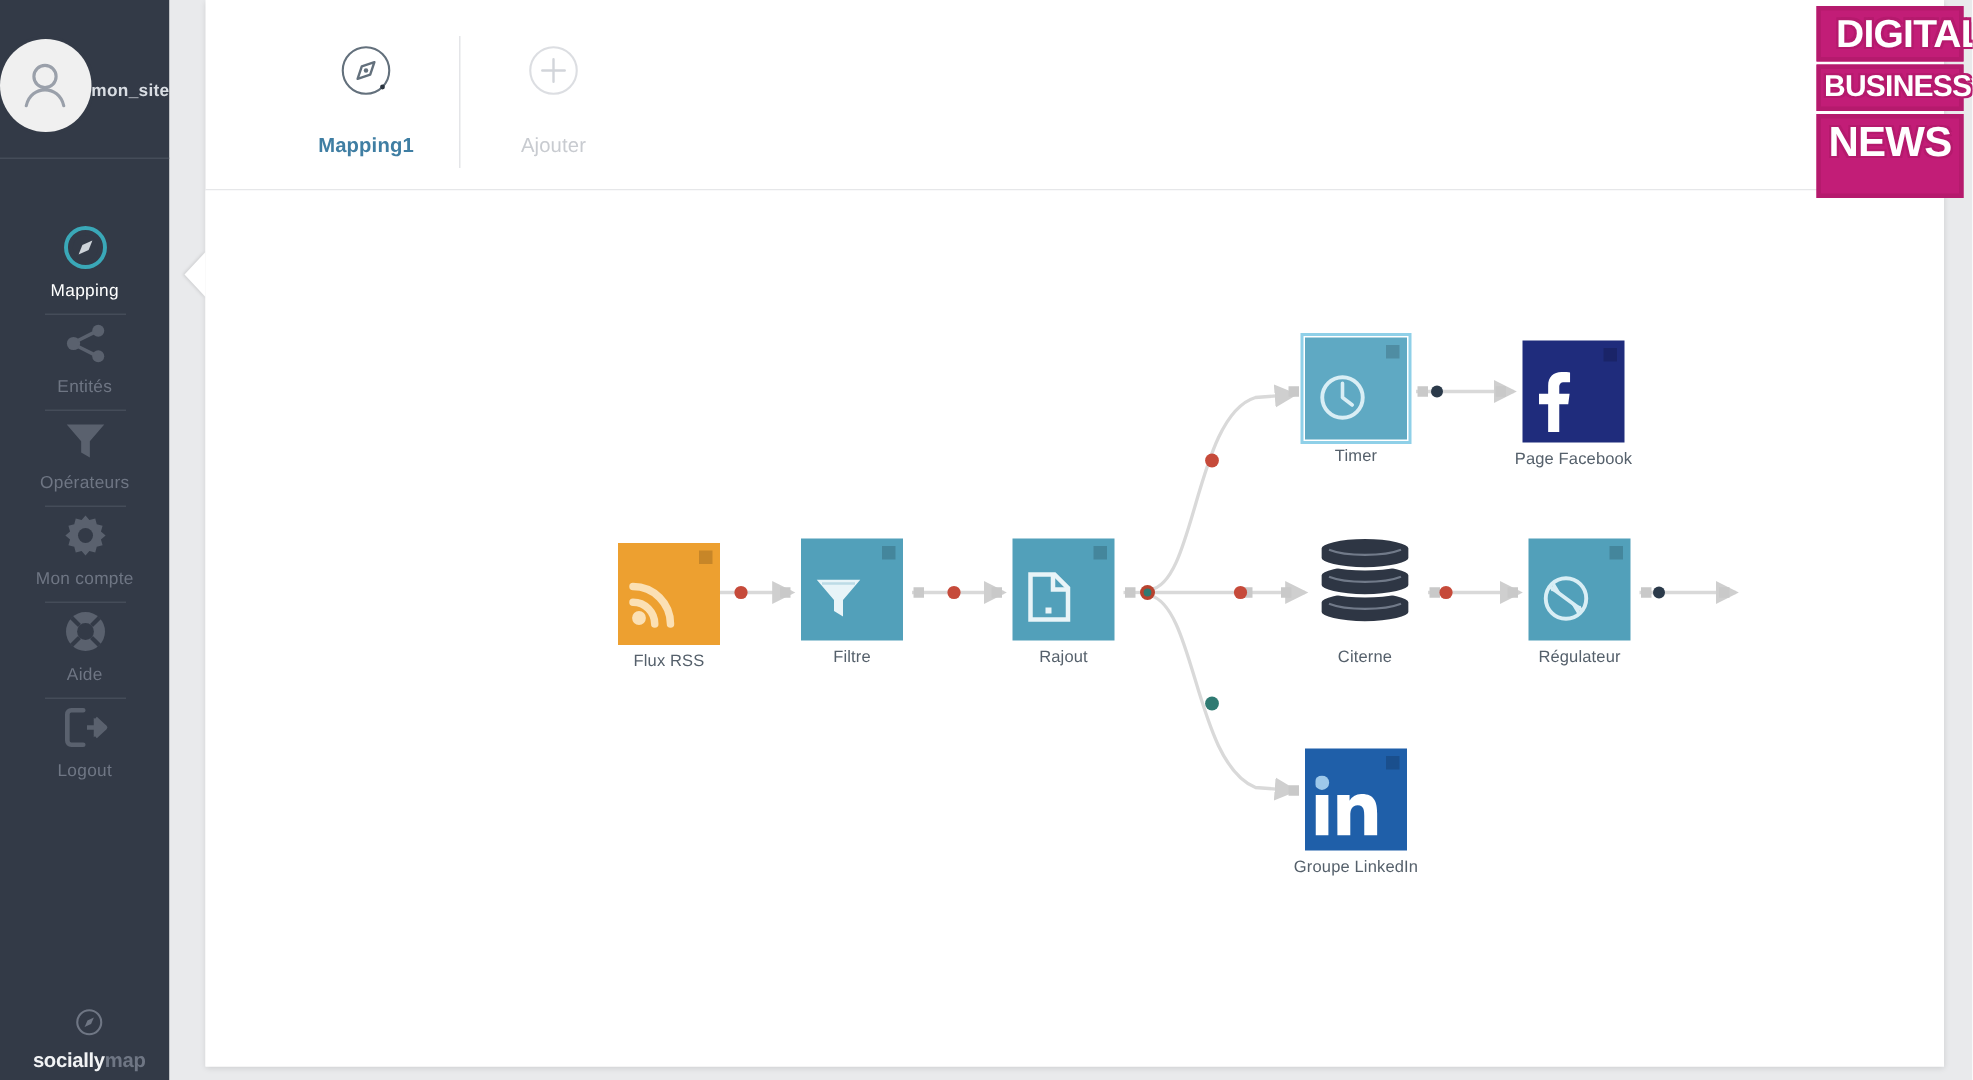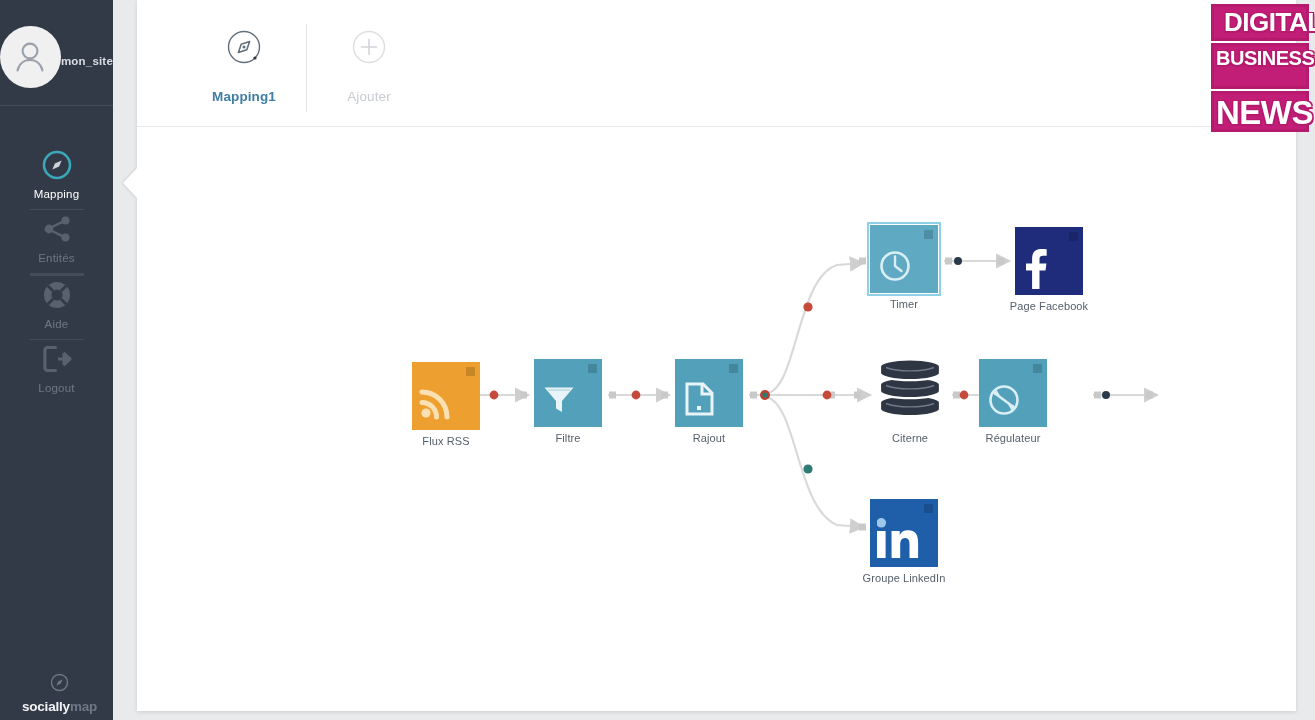--- a/index.html
+++ b/index.html
@@ -208,22 +208,22 @@
     letter-spacing: -0.5px;
     -webkit-text-stroke: 0;
     text-shadow:
       -1.5px -1.5px 0 #b51a6d,
        1.5px -1.5px 0 #b51a6d,
       -1.5px  1.5px 0 #b51a6d,
        1.5px  1.5px 0 #b51a6d,
        0 0 2px #d84f97;
   }
   .logo-l1 { font-size: 26px; padding: 2px 10px 3px; background:#c21d77; }
-  .logo-l2 { font-size: 20px; padding: 2px 2px 18px; margin-top: 2px; background:#c21d77; }
-  .logo-l3 { font-size: 33px; padding: 2px 2px 0; margin-top: 2px; background:#c21d77; }
+  .logo-l2 { font-size: 20px; padding: 2px 2px 3px; margin-top: 2px; background:#c21d77; }
+  .logo-l3 { font-size: 28px; padding: 2px 2px 20px; margin-top: 2px; background:#c21d77; }
 
   
   .canvas {
     position: absolute;
     left: 0;
     top: 127px;
     right: 0;
     bottom: 0;
     overflow: hidden;
     background: #ffffff;
@@ -307,22 +307,39 @@
             <circle cx="24.5" cy="7.5" r="4" fill="#5a616e"></circle>
             <circle cx="24.5" cy="24.5" r="4" fill="#5a616e"></circle>
             <circle cx="8" cy="16" r="4.4" fill="#5a616e"></circle>
             <path d="M11 14 21.5 8.8 M11 18 21.5 23.2" stroke="#5a616e" stroke-width="2.4" fill="none"></path>
           </svg>
         </div>
         <div class="nav-label">Entités</div>
       </div>
       <div class="nav-sep"></div>
 
+      <div class="nav-item">
+        <div class="nav-icon">
+          <svg width="32" height="32" viewBox="0 0 32 32">
+            <path d="M3.5 6h25l-9.6 11.2V28l-5.8-3.4V17.2Z" fill="#5a616e"></path>
+          </svg>
+        </div>
+        <div class="nav-label">Opérateurs</div>
+      </div>
       <div class="nav-sep"></div>
 
+      <div class="nav-item">
+        <div class="nav-icon">
+          <svg width="32" height="32" viewBox="0 0 32 32">
+            <path d="M16 2.6l2.6 3.1 3.9-1.1 1 3.9 3.9 1-1.1 3.9 3.1 2.6-3.1 2.6 1.1 3.9-3.9 1-1 3.9-3.9-1.1L16 29.4l-2.6-3.1-3.9 1.1-1-3.9-3.9-1 1.1-3.9L2.6 16l3.1-2.6-1.1-3.9 3.9-1 1-3.9 3.9 1.1Z" fill="#5a616e"></path>
+            <circle cx="16" cy="16" r="5" fill="#333a47"></circle>
+          </svg>
+        </div>
+        <div class="nav-label">Mon compte</div>
+      </div>
       <div class="nav-sep"></div>
 
       <div class="nav-item">
         <div class="nav-icon">
           <svg width="32" height="32" viewBox="0 0 32 32">
             <circle cx="16" cy="16" r="13" fill="#5a616e"></circle>
             <circle cx="16" cy="16" r="5.6" fill="#333a47"></circle>
             <path d="M6.8 6.8 12 12 M25.2 6.8 20 12 M6.8 25.2 12 20 M25.2 25.2 20 20" stroke="#333a47" stroke-width="2.8"></path>
           </svg>
         </div>
@@ -530,21 +547,21 @@
                   <path d="M8 45.5c5.5 2.2 14 3.4 24 3.4s18.5-1.2 24-3.4"></path>
                   <path d="M8 27.5c5.5 2.2 14 3.4 24 3.4s18.5-1.2 24-3.4"></path>
                   <path d="M8 9.5c5.5 2.2 14 3.4 24 3.4S50.5 11.7 56 9.5"></path>
                 </g>
               </svg>
             </div>
           </div>
           <div class="caption">Citerne</div>
         </div>
 
-        <div class="node" style="left:842px; top:232px;">
+        <div class="node" style="left:882px; top:232px;">
           <div class="box" style="background:#52a0ba;">
             <div class="corner"></div>
             <div class="glyph">
               <svg width="36" height="36" viewBox="0 0 36 36">
                 <circle cx="18" cy="19" r="13.5" fill="none" stroke="#d9eef5" stroke-width="2.6"></circle>
                 <path d="M18 19 8.5 12 M18 19l9.5 7" stroke="#d9eef5" stroke-width="2.6" stroke-linecap="round"></path>
                 <path d="M10 8l-2 6 6 .6Z" fill="#d9eef5"></path>
                 <path d="M26 30l2-6-6-.6Z" fill="#d9eef5"></path>
               </svg>
             </div>

